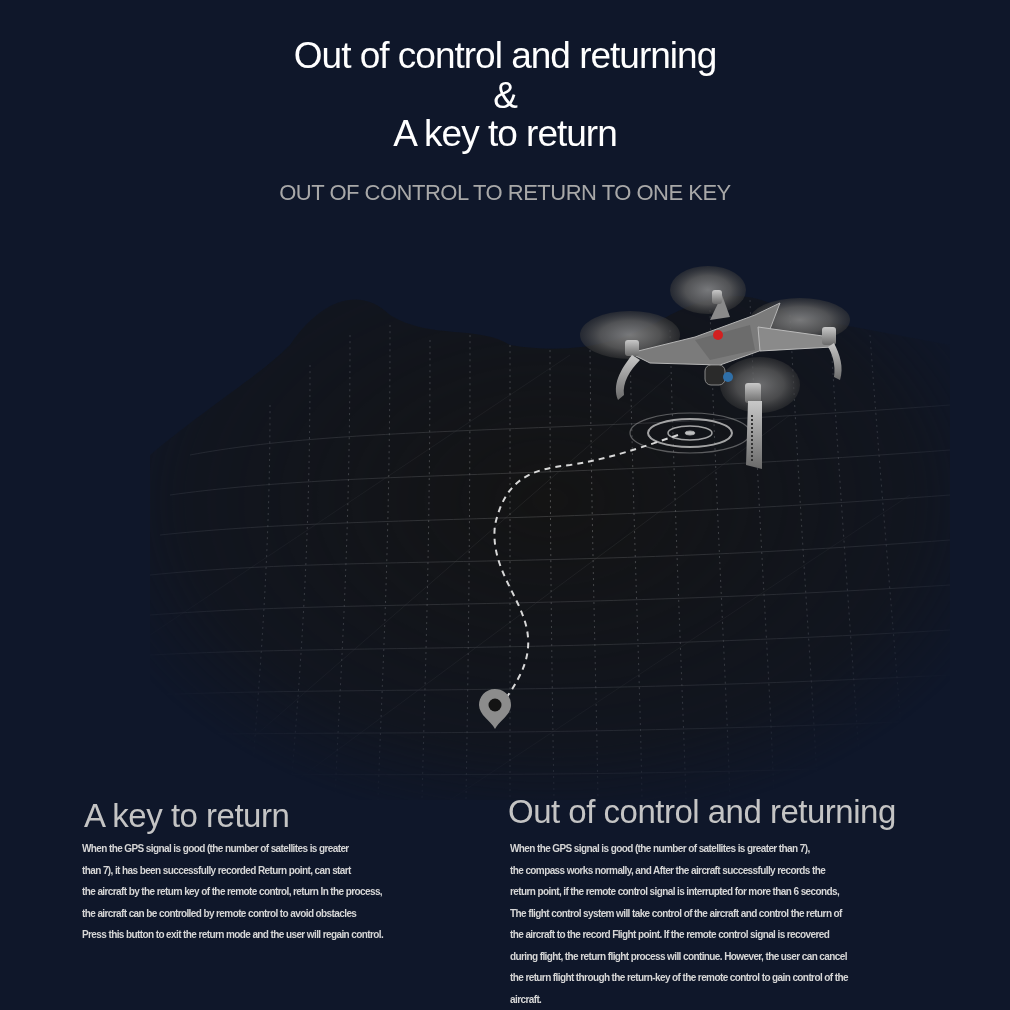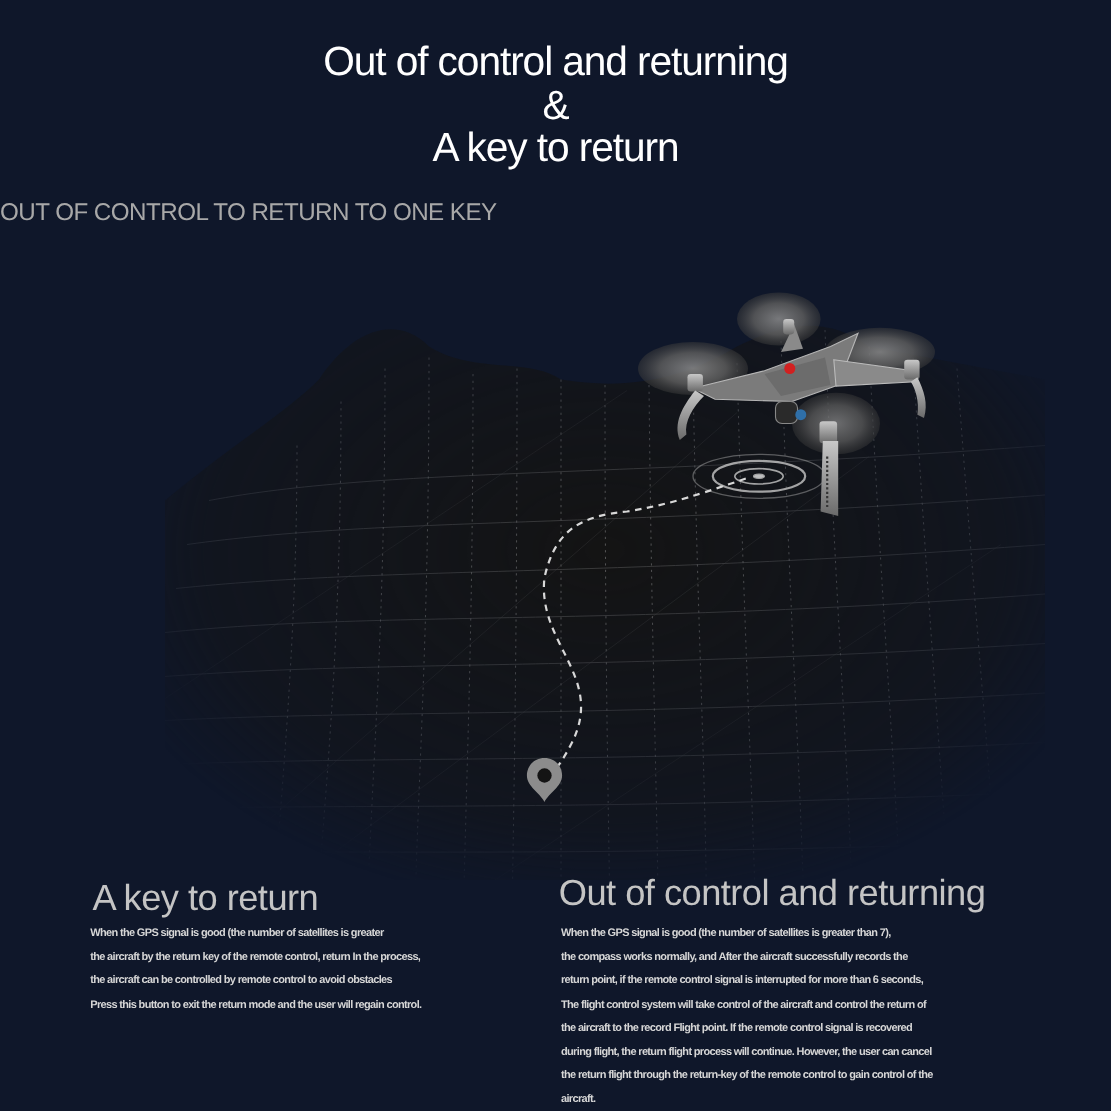--- a/index.html
+++ b/index.html
@@ -1,20 +1,20 @@
 <!DOCTYPE html>
 <html><head>
 <meta charset="utf-8">
 <style>
   html, body { margin:0; padding:0; background:#000; }
   body { width:1010px; height:1010px; overflow:hidden; position:relative; font-family:"Liberation Sans", sans-serif; color:#fff; }
   .stage { position:absolute; left:0; top:0; width:1010px; height:1010px; background:#0f172a; }
   .hero-title { position:absolute; left:0; width:1010px; text-align:center; color:#fff; font-size:37px; letter-spacing:-1px; line-height:39px; }
   .t1 { top:36px; } .t2 { top:76px; } .t3 { top:114px; }
-  .subtitle { position:absolute; top:180px; left:0; width:1010px; text-align:left; color:#a8a8a8; font-size:22px; letter-spacing:-0.5px; }
+  .subtitle { position:absolute; top:180px; left:0; width:1010px; text-align:center; color:#a8a8a8; font-size:22px; letter-spacing:-0.5px; }
   .scene { position:absolute; left:150px; top:255px; width:800px; height:545px; }
   .scene svg { width:100%; height:100%; display:block; }
   .section-title { position:absolute; color:#c4c4c4; font-size:33px; letter-spacing:-0.5px; }
   .left-title { left:84px; top:797px; }
   .right-title { left:508px; top:793px; }
   .para { position:absolute; color:#d6d6d6; font-size:10px; letter-spacing:-0.6px; line-height:21.5px;font-weight:bold; }
   .left-para { left:82px; top:838px; width:400px; }
   .right-para { left:510px; top:838px; width:440px; }
   .para div { white-space:nowrap; }
   .center-line { text-align:left; width:440px; }
@@ -122,20 +122,21 @@
         <path d="M684,88 C690,100 694,112 690,125 L684,122 C686,110 682,98 678,92 Z" fill="url(#arm)"></path>
         <path d="M598,146 L596,210 L612,214 L612,146 Z" fill="url(#arm)"></path>
         <path d="M602,160 L602,208" stroke="#333" stroke-width="2" stroke-dasharray="2 2"></path>
       </g>
     </svg>
   </div>
 
   <div class="section-title left-title">A key to return</div>
   <div class="para left-para">
     <div>When the GPS signal is good (the number of satellites is greater</div>
+    <div>than 7), it has been successfully recorded  Return point, can start</div>
     <div>the aircraft by the return key of the remote control, return In the  process,</div>
     <div>the aircraft can be controlled by remote control to avoid obstacles</div>
     <div>Press this button to exit the return mode and the user will regain control.</div>
   </div>
 
   <div class="section-title right-title">Out of control and returning</div>
   <div class="para right-para">
     <div>When the GPS signal is good (the number of satellites is greater than 7),</div>
     <div>the compass works normally, and After the aircraft successfully records the</div>
     <div>return point, if the remote control signal is interrupted for more than 6 seconds,</div>

